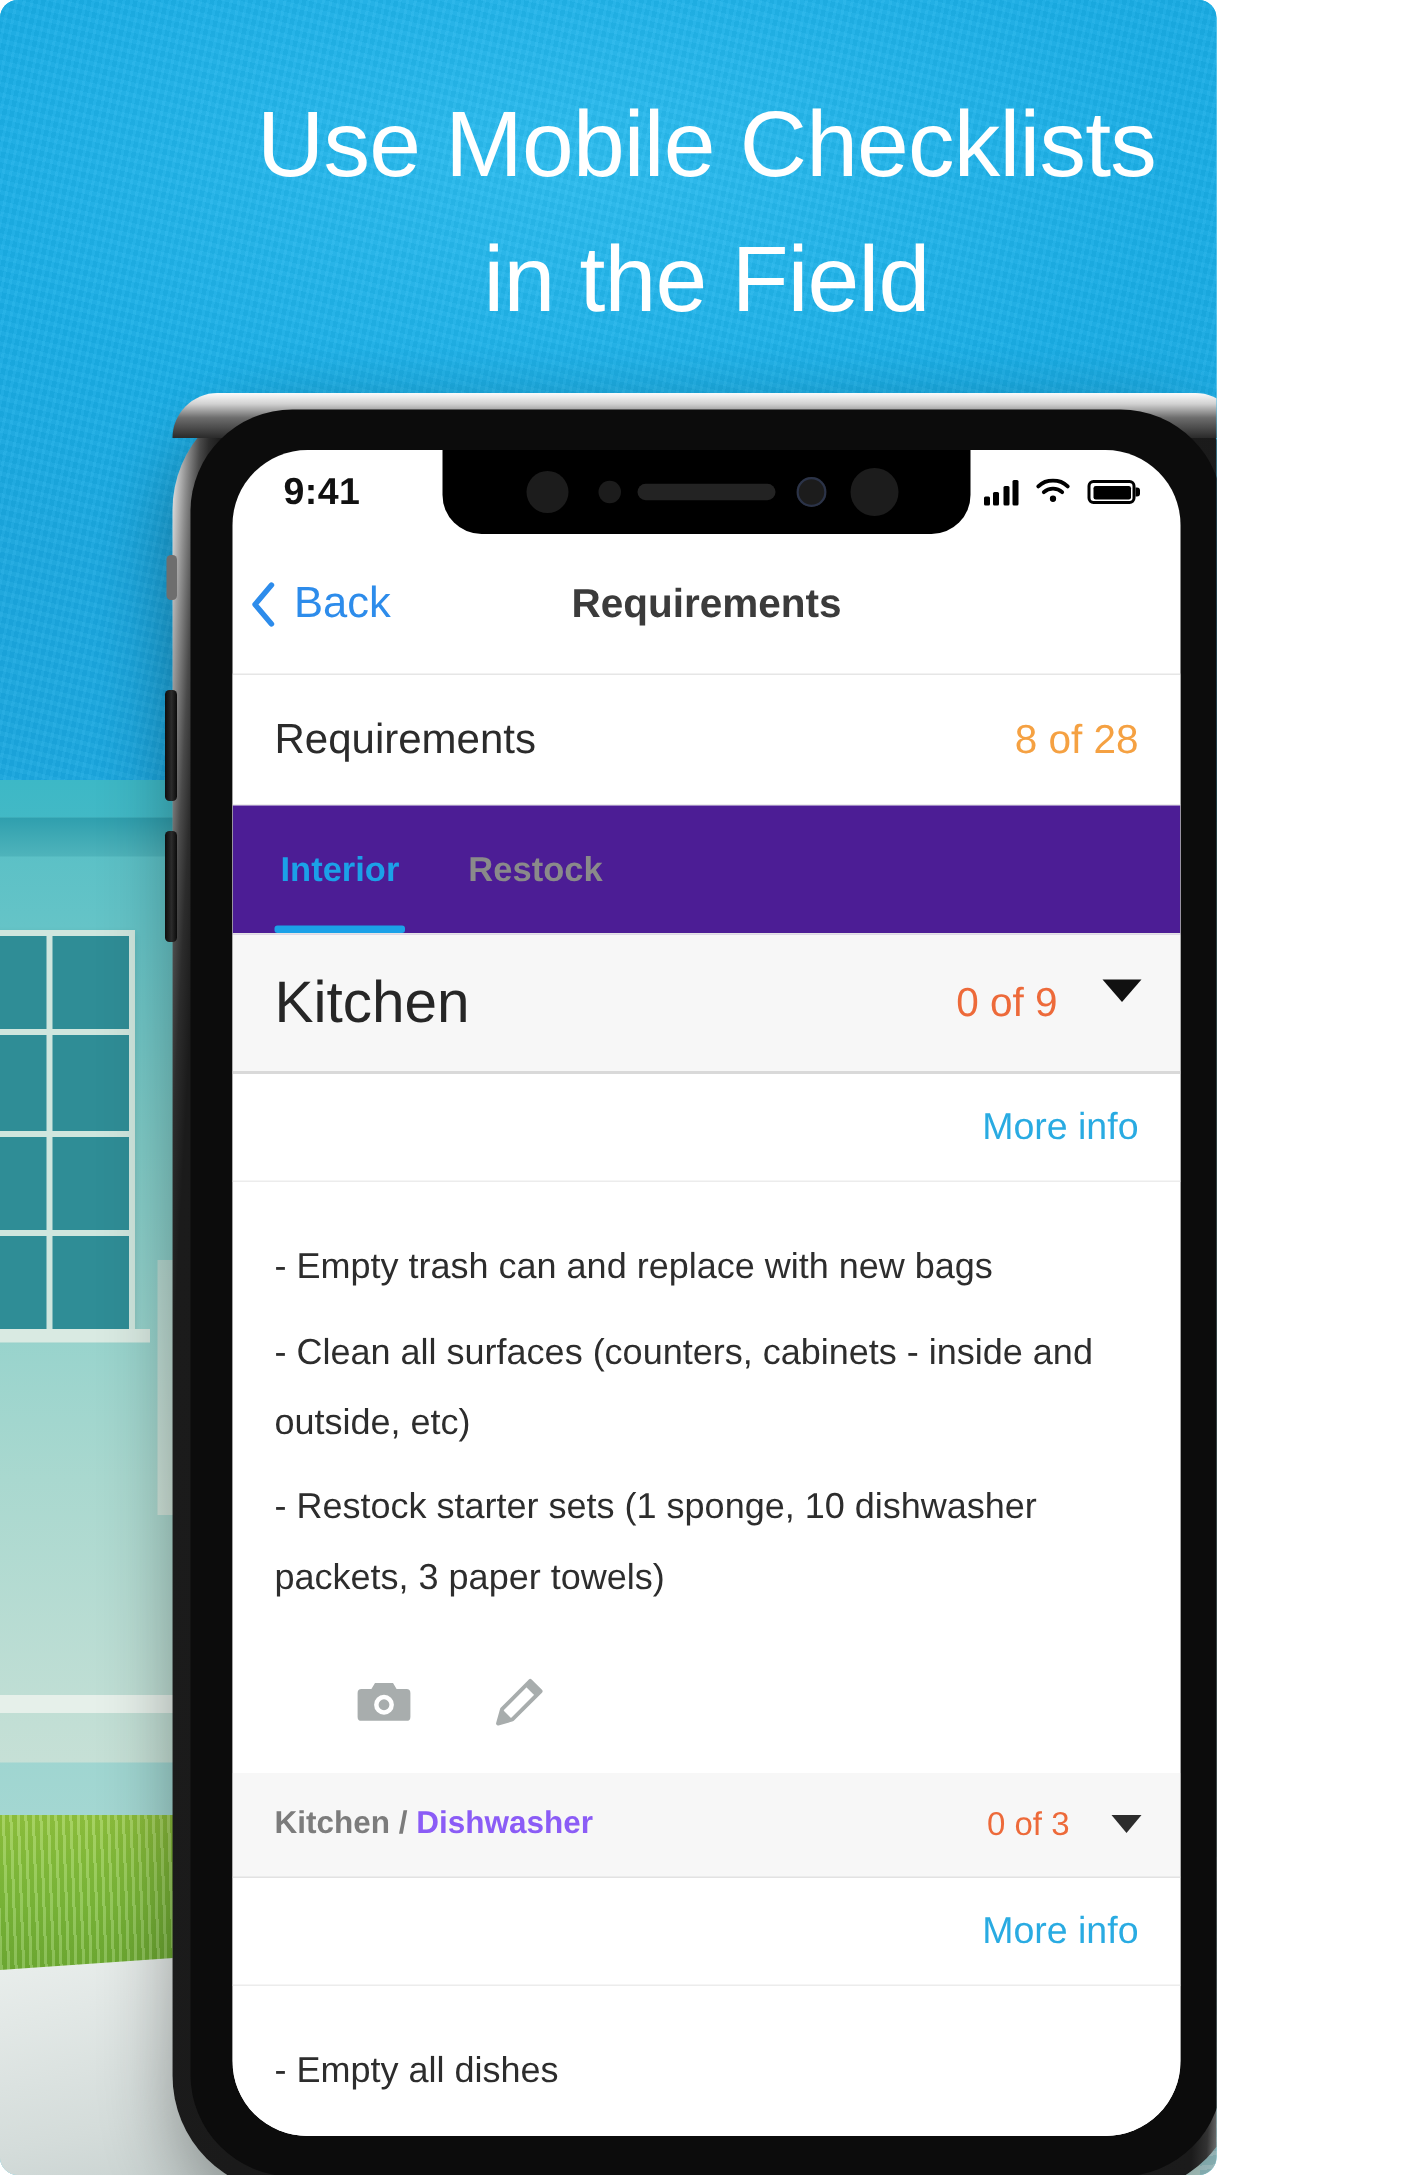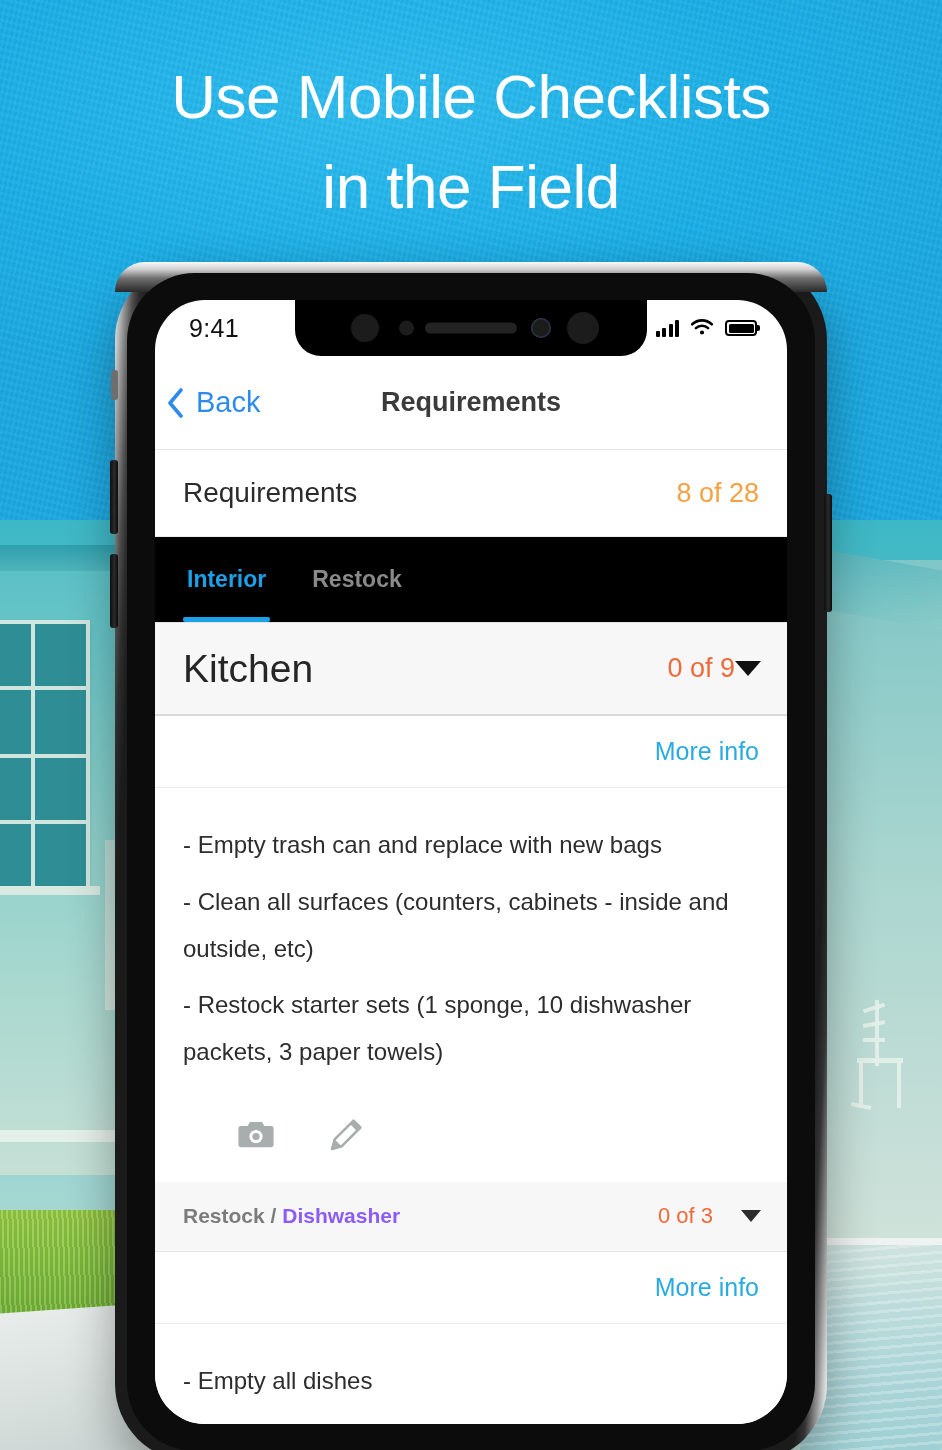--- a/index.html
+++ b/index.html
@@ -6,24 +6,25 @@
 
   html, body {
     width: 942px;
     height: 1450px;
     overflow: hidden;
     font-family: "Liberation Sans", sans-serif;
   }
 
   #stage {
     position: relative;
-    width: 942px;
+    width: 811px;
     height: 1450px;
     background: #1BB3E8;
     overflow: hidden;
+    border-radius: 12px;
   }
 
   
   .bg-photo {
     position: absolute;
     left: 0; top: 0;
     width: 942px; height: 1450px;
     overflow: hidden;
   }
   .bg-sky {
@@ -205,21 +206,21 @@
 
   
   .statusbar {
     position: absolute; left: 0; top: 0;
     width: 100%; height: 56px;
     display: flex; align-items: center; justify-content: space-between;
     padding: 0 30px 0 34px;
     z-index: 6;
   }
   .clock {
-    font-size: 25px; font-weight: normal; color: #111;
+    font-size: 25px; font-weight: bold; color: #111;
     letter-spacing: .3px;
   }
   .status-icons { display: flex; align-items: center; gap: 11px; }
   .bars { display: flex; align-items: flex-end; gap: 2.5px; height: 17px; }
   .bars i { width: 4px; background: #000; border-radius: 1px; }
   .bars i:nth-child(1) { height: 6px; }
   .bars i:nth-child(2) { height: 9px; }
   .bars i:nth-child(3) { height: 13px; }
   .bars i:nth-child(4) { height: 17px; }
   .wifi { width: 24px; height: 18px; }
@@ -266,21 +267,21 @@
     border-bottom: 1px solid #ececec;
   }
   .row-summary .label { font-size: 28px; color: #2b2b2b; }
   .row-summary .count { font-size: 27px; color: #F5A142; }
 
   .tabs {
     height: 86px;
     display: flex; align-items: stretch;
     padding-left: 28px;
     border-bottom: 1px solid #e4e4e4;
-    background: #000000;
+    background: #4c1d95;
   }
   .tab {
     display: flex; align-items: center;
     font-size: 23px; font-weight: bold;
     color: #8a8a8a;
     padding: 0 4px;
     margin-right: 38px;
     position: relative;
     cursor: pointer;
   }
@@ -291,21 +292,21 @@
   }
 
   .section-head {
     height: 93px;
     display: flex; align-items: center; justify-content: space-between;
     padding: 0 26px 0 28px;
     background: #f7f7f7;
     border-bottom: 2px solid #d9d9d9;
   }
   .section-head .title { font-size: 39px; color: #262626; }
-  .section-head .right { display: flex; align-items: center; }
+  .section-head .right { display: flex; align-items: flex-start; gap: 30px; }
   .section-head .count { font-size: 27px; color: #ED6A3A; }
   .caret {
     width: 0; height: 0;
     border-left: 13px solid transparent;
     border-right: 13px solid transparent;
     border-top: 15px solid #111;
   }
 
   .sub-head {
     height: 70px;
@@ -501,21 +502,21 @@
             <svg class="pencil-icon" viewBox="0 0 38 34">
               <path d="M26.5 2.6 33.4 9.5 14.6 28.3 5 31l2.7-9.6z" fill="none" stroke="#a8adad" stroke-width="2.6" stroke-linejoin="round"></path>
               <path d="M24.2 5 31 11.8" stroke="#a8adad" stroke-width="2.6"></path>
               <path d="M7.7 21.4 5 31l9.6-2.7z" fill="#a8adad"></path>
               <path d="M26.5 2.6 33.4 9.5 30 12.9 23.1 6z" fill="#a8adad"></path>
             </svg>
           </div>
         </div>
 
         <div class="sub-head">
-          <span class="crumb"><span>Restock / </span><b>Dishwasher</b></span>
+          <span class="crumb"><span>Kitchen / </span><b>Dishwasher</b></span>
           <span class="right">
             <span class="count">0 of 3</span>
             <span class="caret-sm"></span>
           </span>
         </div>
 
         <div class="more-row">
           <span class="more-link">More info</span>
         </div>
 

